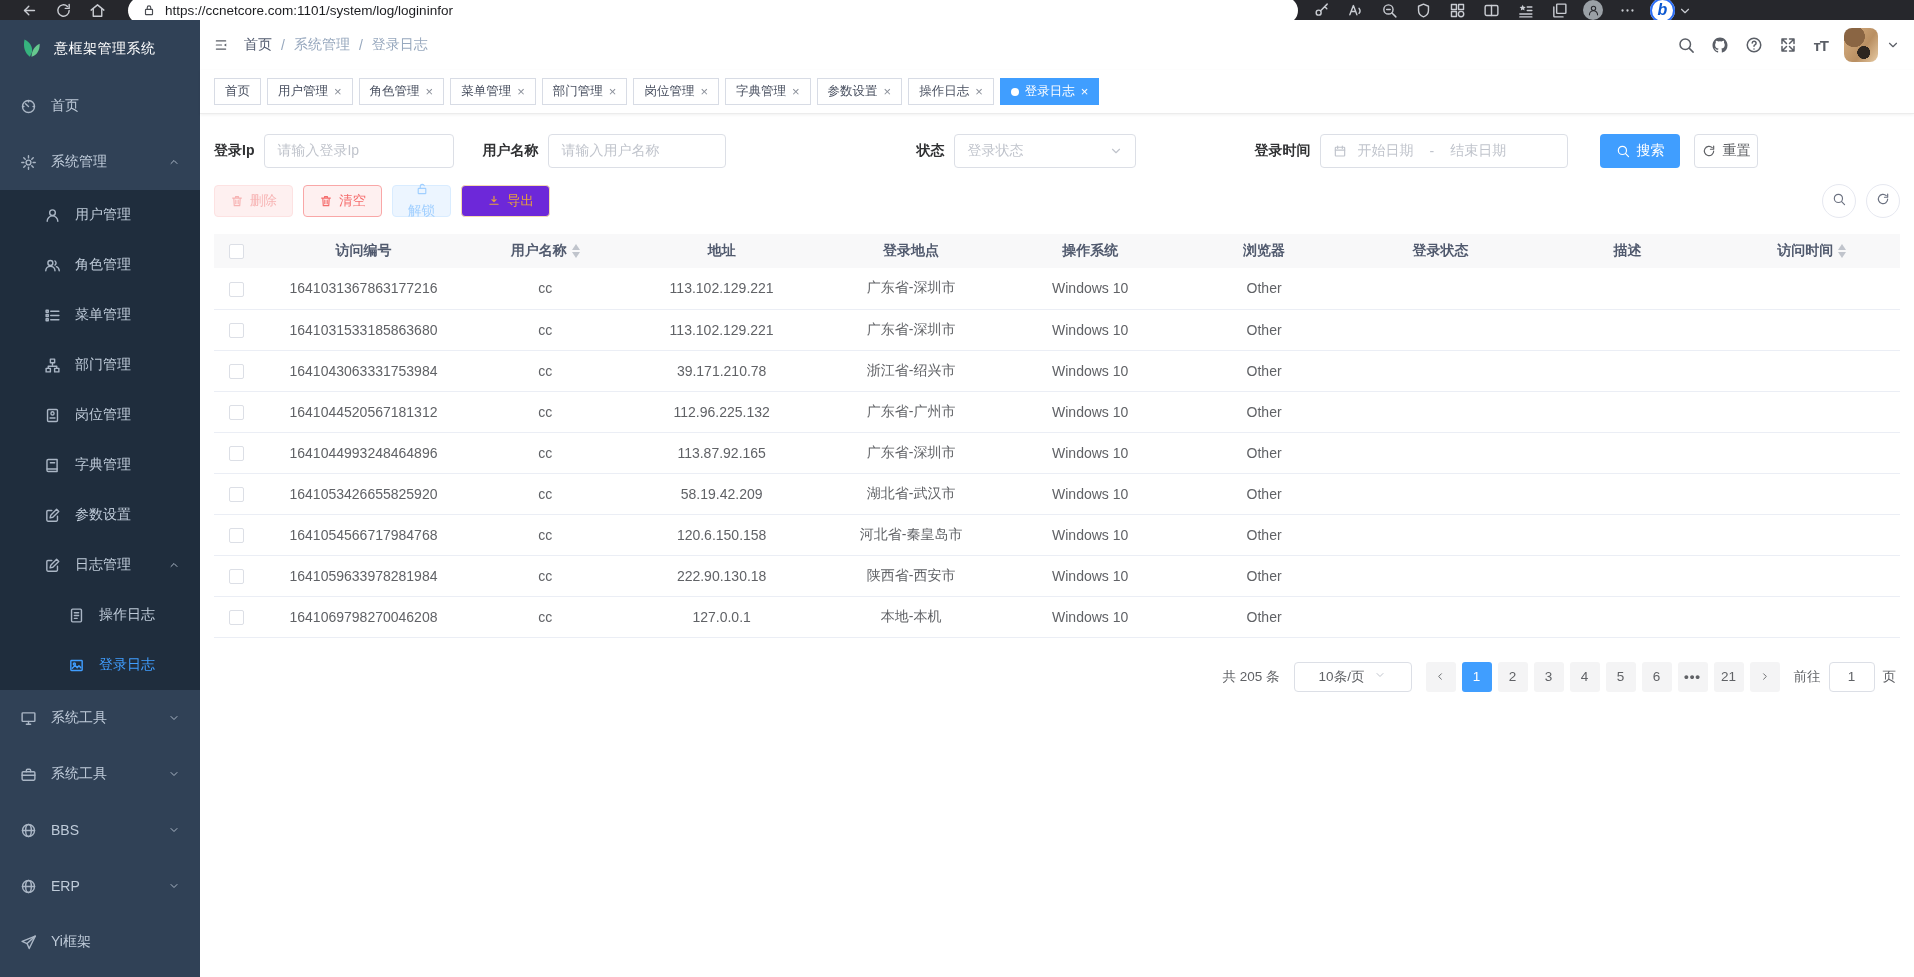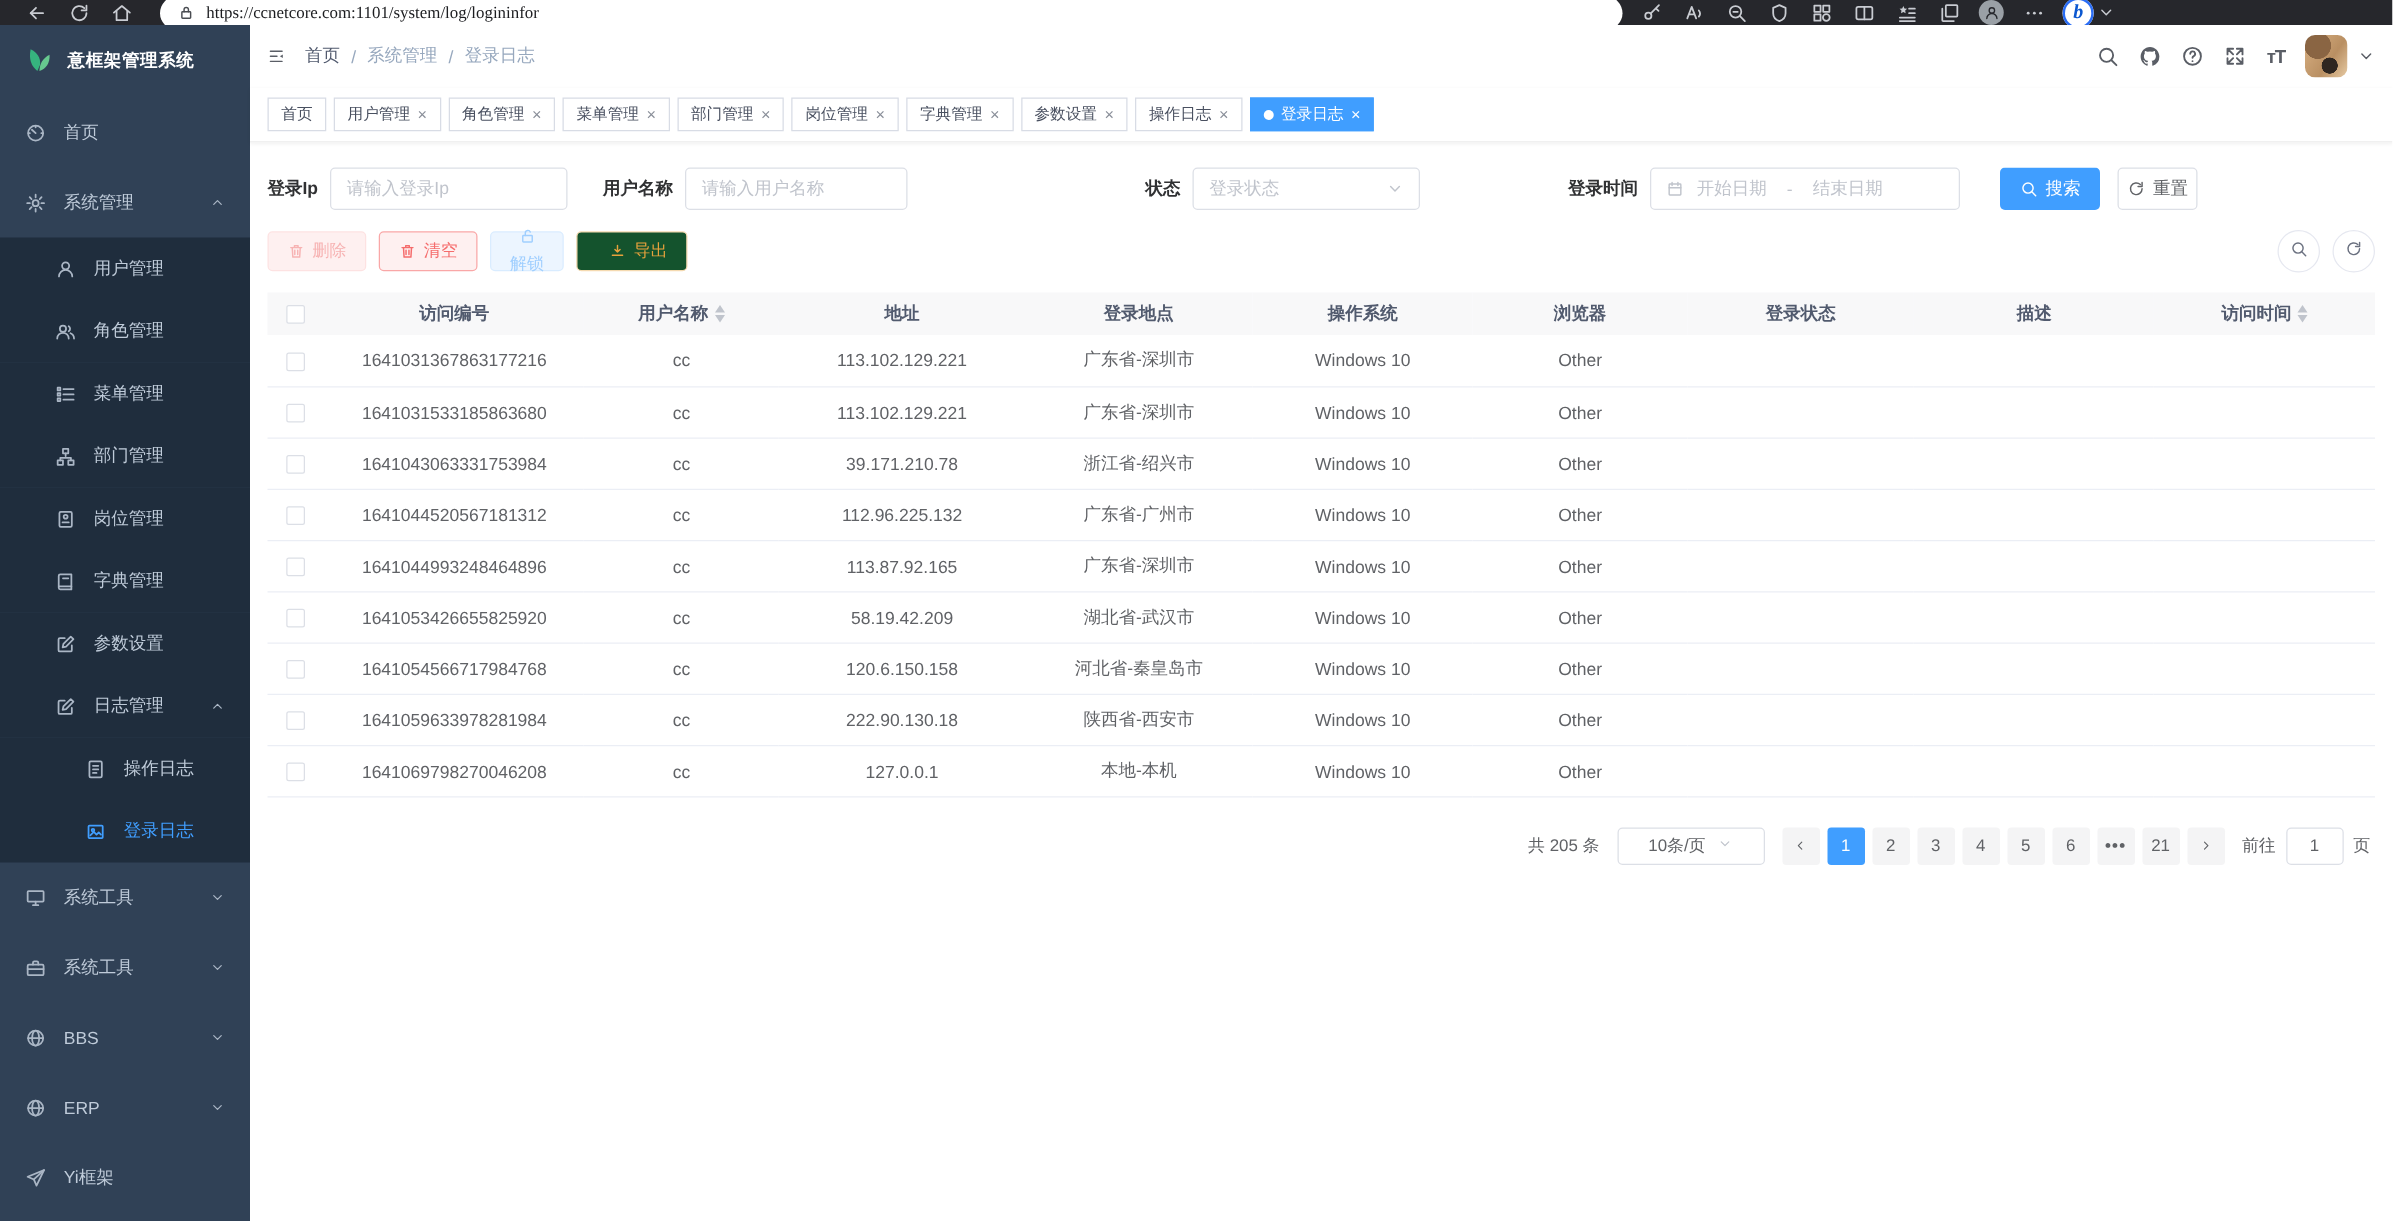--- a/index.html
+++ b/index.html
@@ -1,21 +1,21 @@
 <!DOCTYPE html>
 <html><head>
 <meta charset="utf-8">
 <style>
   * { margin:0; padding:0; box-sizing:border-box; }
   html,body { width:1914px; height:977px; overflow:hidden;
     font-family:"Liberation Sans","DejaVu Sans",sans-serif; background:#fff; }
   .screen { width:1914px; height:977px; display:flex; flex-direction:column; }
 
   
-  .browser-bar { height:20px; background:#26272c; display:flex; align-items:center; flex:none;font-family:Liberation Serif, serif; }
+  .browser-bar { height:20px; background:#26272c; display:flex; align-items:center; flex:none; }
   .bicon { width:34px; height:28px; display:flex; align-items:center; justify-content:center;
     color:#c9ccd2; flex:none; }
   .bicon svg { width:17px; height:17px; }
   .url-pill { height:27px; flex:none; width:1170px; margin-left:14px; background:#fff; border-radius:14px;
     display:flex; align-items:center; padding:0 14px; color:#1c1d20; font-size:13.5px; }
   .url-pill .lock { color:#4a4d52; margin-right:9px; display:flex; }
   .url-pill .lock svg { width:13px; height:13px; }
   .browser-right { display:flex; align-items:center; margin-left:6px; }
   .avatar-chip { width:20px; height:20px; border-radius:50%; background:#9aa0a6; display:flex;
     align-items:center; justify-content:center; color:#26272c; }
@@ -25,21 +25,21 @@
     box-shadow:0 0 0 2px #2a6df5 inset; font-style:italic; }
   .bing-caret { color:#c9ccd2; margin-left:3px; align-self:flex-end; margin-bottom:2px; }
   .bing-caret svg { width:10px; height:10px; }
 
   
   .app { flex:1; display:flex; min-height:0; }
   .sidebar { width:200px; background:#304156; color:#bfcbd9; flex:none; display:flex;
     flex-direction:column; overflow:hidden; }
   .logo-row { height:58px; display:flex; align-items:center; padding-left:18px; flex:none; }
   .logo-row svg { width:26px; height:26px; }
-  .logo-title { color:#fff; font-weight:bold; font-size:14px; margin-left:10px; letter-spacing:.5px;text-align:center; }
+  .logo-title { color:#fff; font-weight:normal; font-size:14px; margin-left:10px; letter-spacing:.5px;text-align:center; }
   .menu { flex:1; }
   .menu-item { display:flex; align-items:center; font-size:14px; cursor:pointer; position:relative; }
   .menu-item .micon { display:flex; margin-right:14px; color:#aab6c5; }
   .menu-item .micon svg { width:17px; height:17px; }
   .menu-item .chev { position:absolute; right:20px; color:#aab6c5; display:flex; }
   .menu-item .chev svg { width:12px; height:12px; }
   .lvl1 { height:56px; padding-left:20px; }
   .lvl2 { height:50px; padding-left:44px; }
   .lvl3 { height:50px; padding-left:68px; }
   .subbg { background:#1f2d3d; }
@@ -97,21 +97,21 @@
     font-size:14px; padding:0 16px; cursor:pointer; border:1px solid transparent; gap:6px; white-space:nowrap; }
   .btn svg { width:14px; height:14px; }
   .btn-primary { background:#409eff; color:#fff; }
   .btn-plain { background:#fff; border-color:#dcdfe6; color:#606266; }
 
   .toolbar-row { display:flex; align-items:center; margin-top:16px; gap:10px; flex:none; }
   .btn-sm { height:32px; font-size:13.5px; padding:0 15px; }
   .btn-danger-muted { background:#fef0f0; border-color:#fde2e2; color:#f7b3b3; }
   .btn-danger { background:#fef0f0; border-color:#f9a7a7; color:#f56c6c; }
   .btn-primary-muted { background:#ecf5ff; border-color:#d9ecff; color:#a0cfff;flex-direction:column; }
-  .btn-warning { background:#14532d; border-color:#f5dab1; color:#e6a23c;padding-left:25px; }
+  .btn-warning { background:#6d28d9; border-color:#f5dab1; color:#e6a23c;padding-left:25px; }
   .toolbar-right { margin-left:auto; display:flex; gap:10px; }
   .circle-btn { width:34px; height:34px; border-radius:50%; border:1px solid #e6e8f0; background:#fff;
     display:flex; align-items:center; justify-content:center; color:#6b7180; cursor:pointer; }
   .circle-btn svg { width:15px; height:15px; }
 
   
   table { border-collapse:collapse; width:100%; margin-top:16px; table-layout:fixed; }
   thead th { background:#f8f8f9; height:34px; font-size:14px; color:#515a6e; font-weight:bold;
     text-align:center; white-space:nowrap; }
   tbody td { height:41px; font-size:14px; color:#606266; text-align:center;

